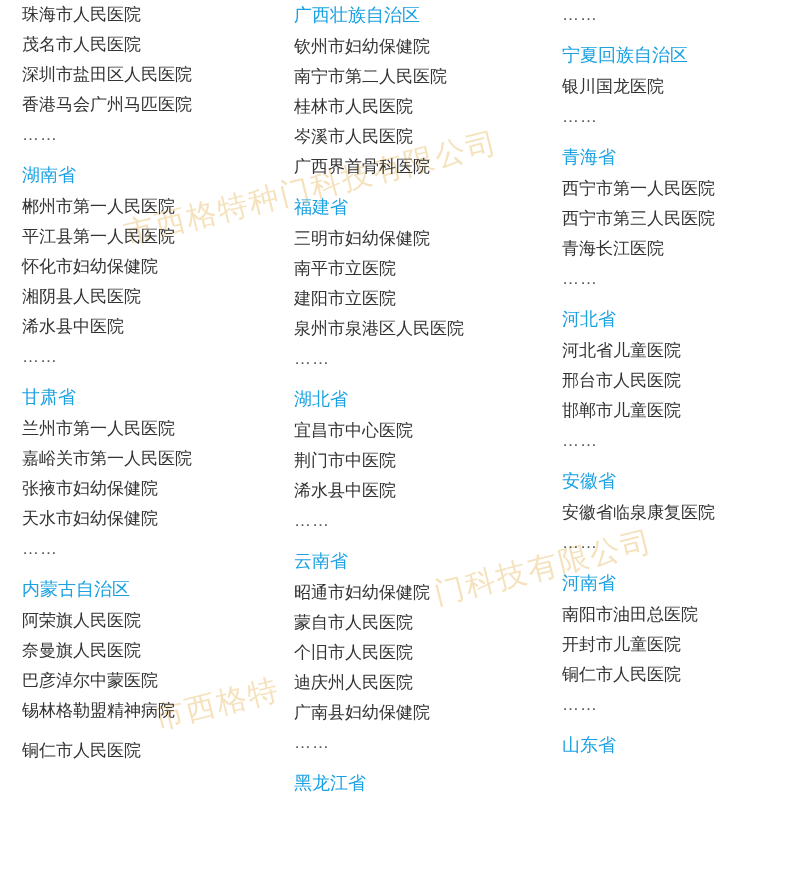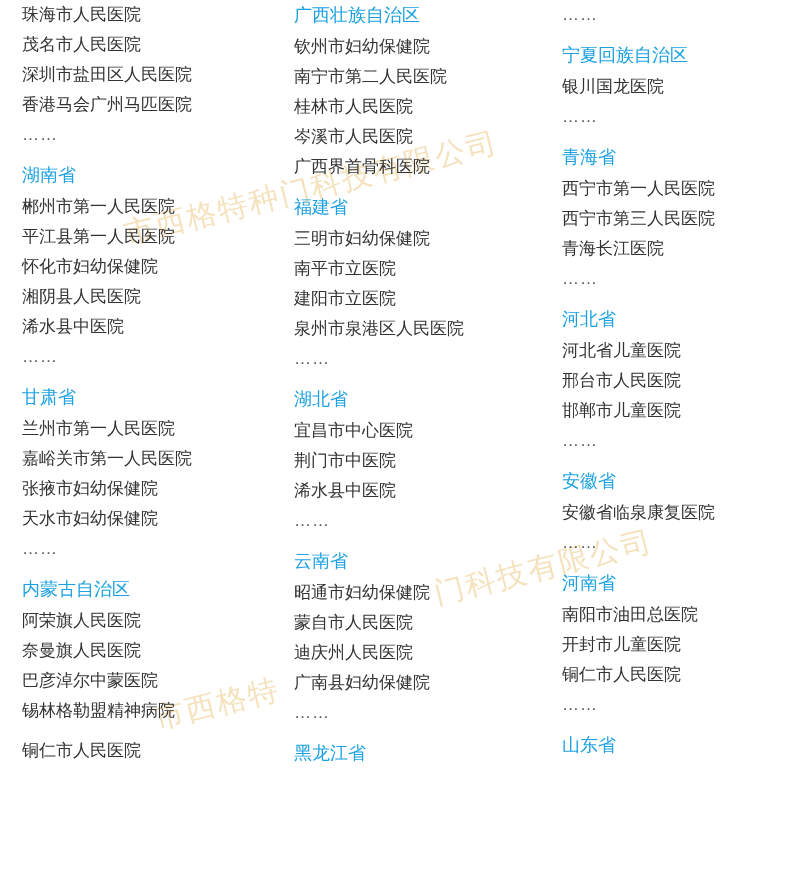--- a/index.html
+++ b/index.html
@@ -150,20 +150,21 @@
         <div class="province">湖北省</div>
         <div class="hospital">宜昌市中心医院</div>
         <div class="hospital">荆门市中医院</div>
         <div class="hospital">浠水县中医院</div>
         <div class="hospital ellipsis">……</div>
       </div>
       <div class="group">
         <div class="province">云南省</div>
         <div class="hospital">昭通市妇幼保健院</div>
         <div class="hospital">蒙自市人民医院</div>
+        <div class="hospital">个旧市人民医院</div>
         <div class="hospital">迪庆州人民医院</div>
         <div class="hospital">广南县妇幼保健院</div>
         <div class="hospital ellipsis">……</div>
       </div>
       <div class="group">
         <div class="province">黑龙江省</div>
       </div>
     </div>
   <div class="col col-3">
       <div class="group">

